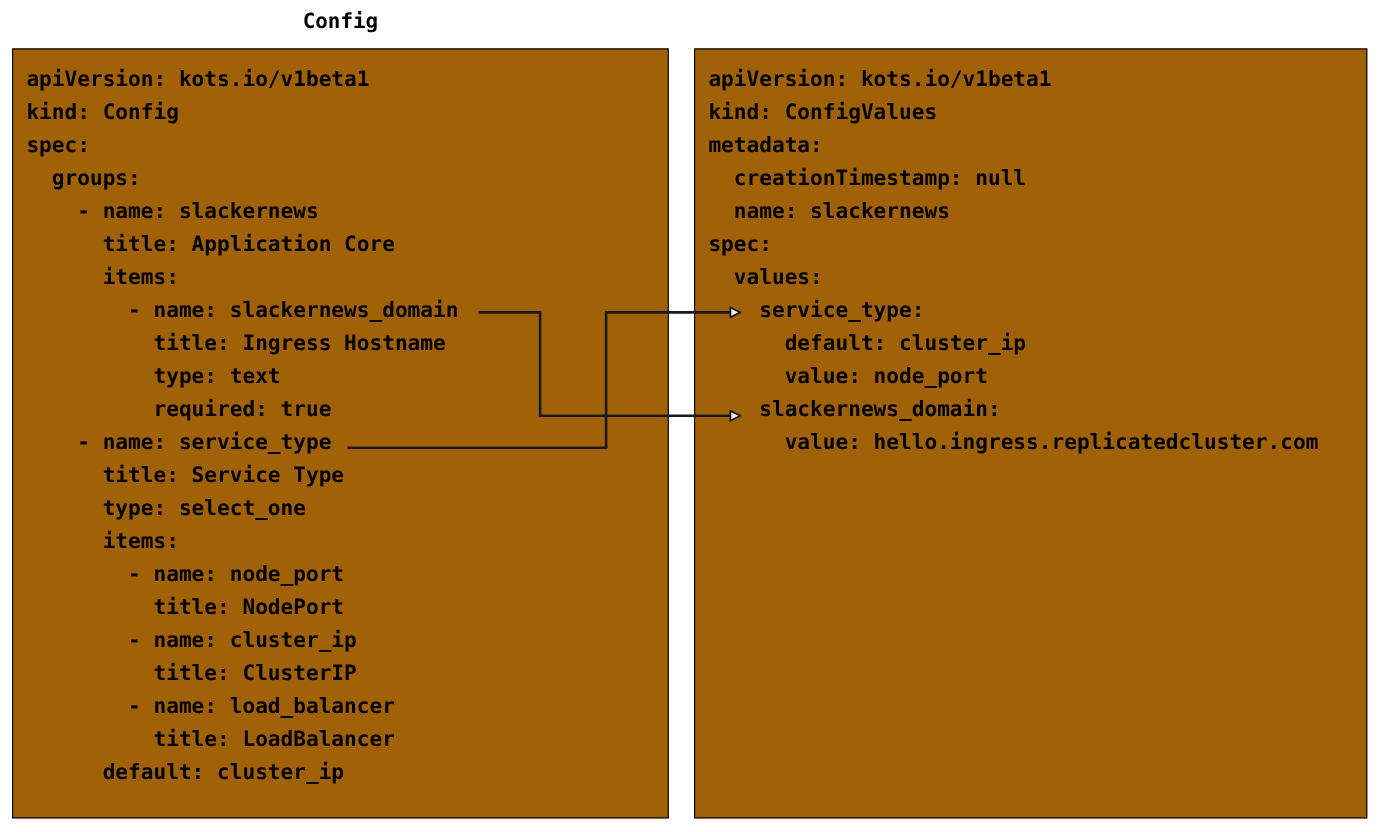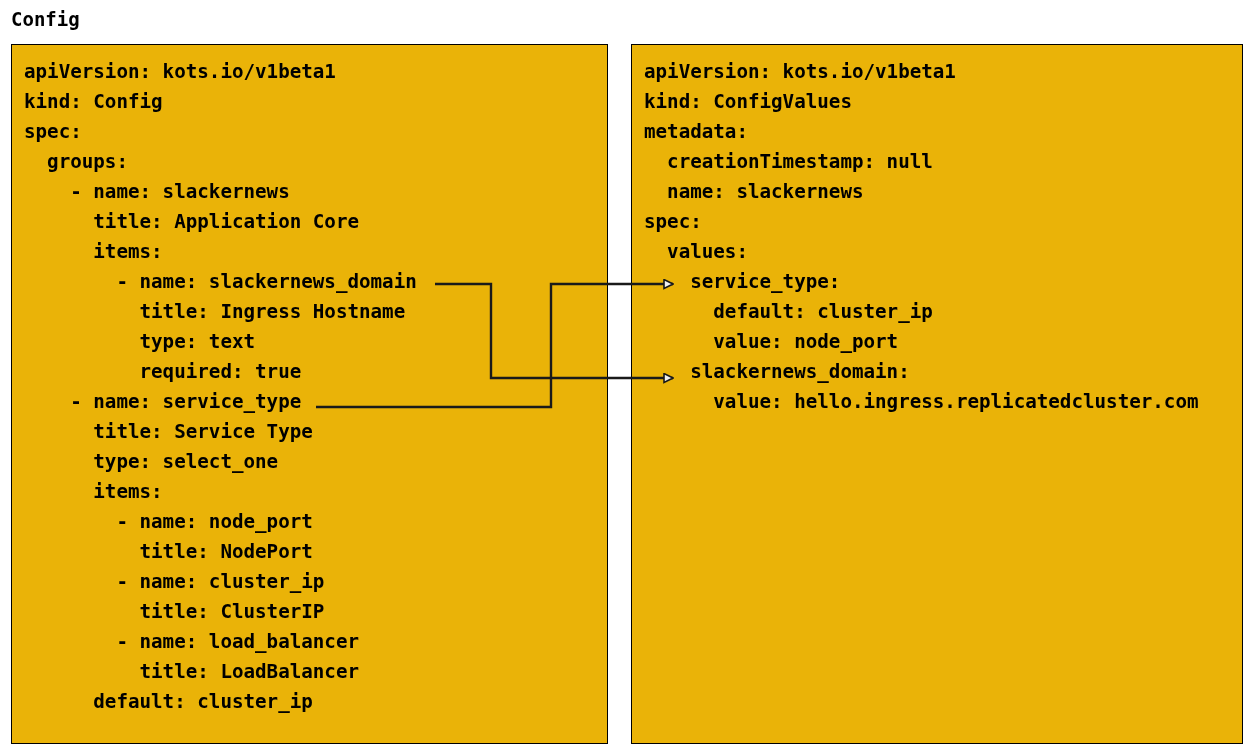--- a/index.html
+++ b/index.html
@@ -18,28 +18,28 @@
     width: 1258px;
     height: 756px;
   }
 
   .panel-title {
     position: absolute;
     font-family: "DejaVu Sans Mono", "Liberation Mono", monospace;
     font-weight: bold;
     font-size: 19px;
     color: #000000;
-    text-align: left;
+    text-align: center;
     white-space: pre;
     letter-spacing: 0px;
   }
 
   .panel {
     position: absolute;
-    background: #eab308;
+    background: #a16207;
     border: 1.6px solid #000000;
     box-sizing: border-box;
   }
 
   .code {
     position: absolute;
     top: 0;
     left: 0;
     font-family: "DejaVu Sans Mono", "Liberation Mono", monospace;
     font-weight: bold;

